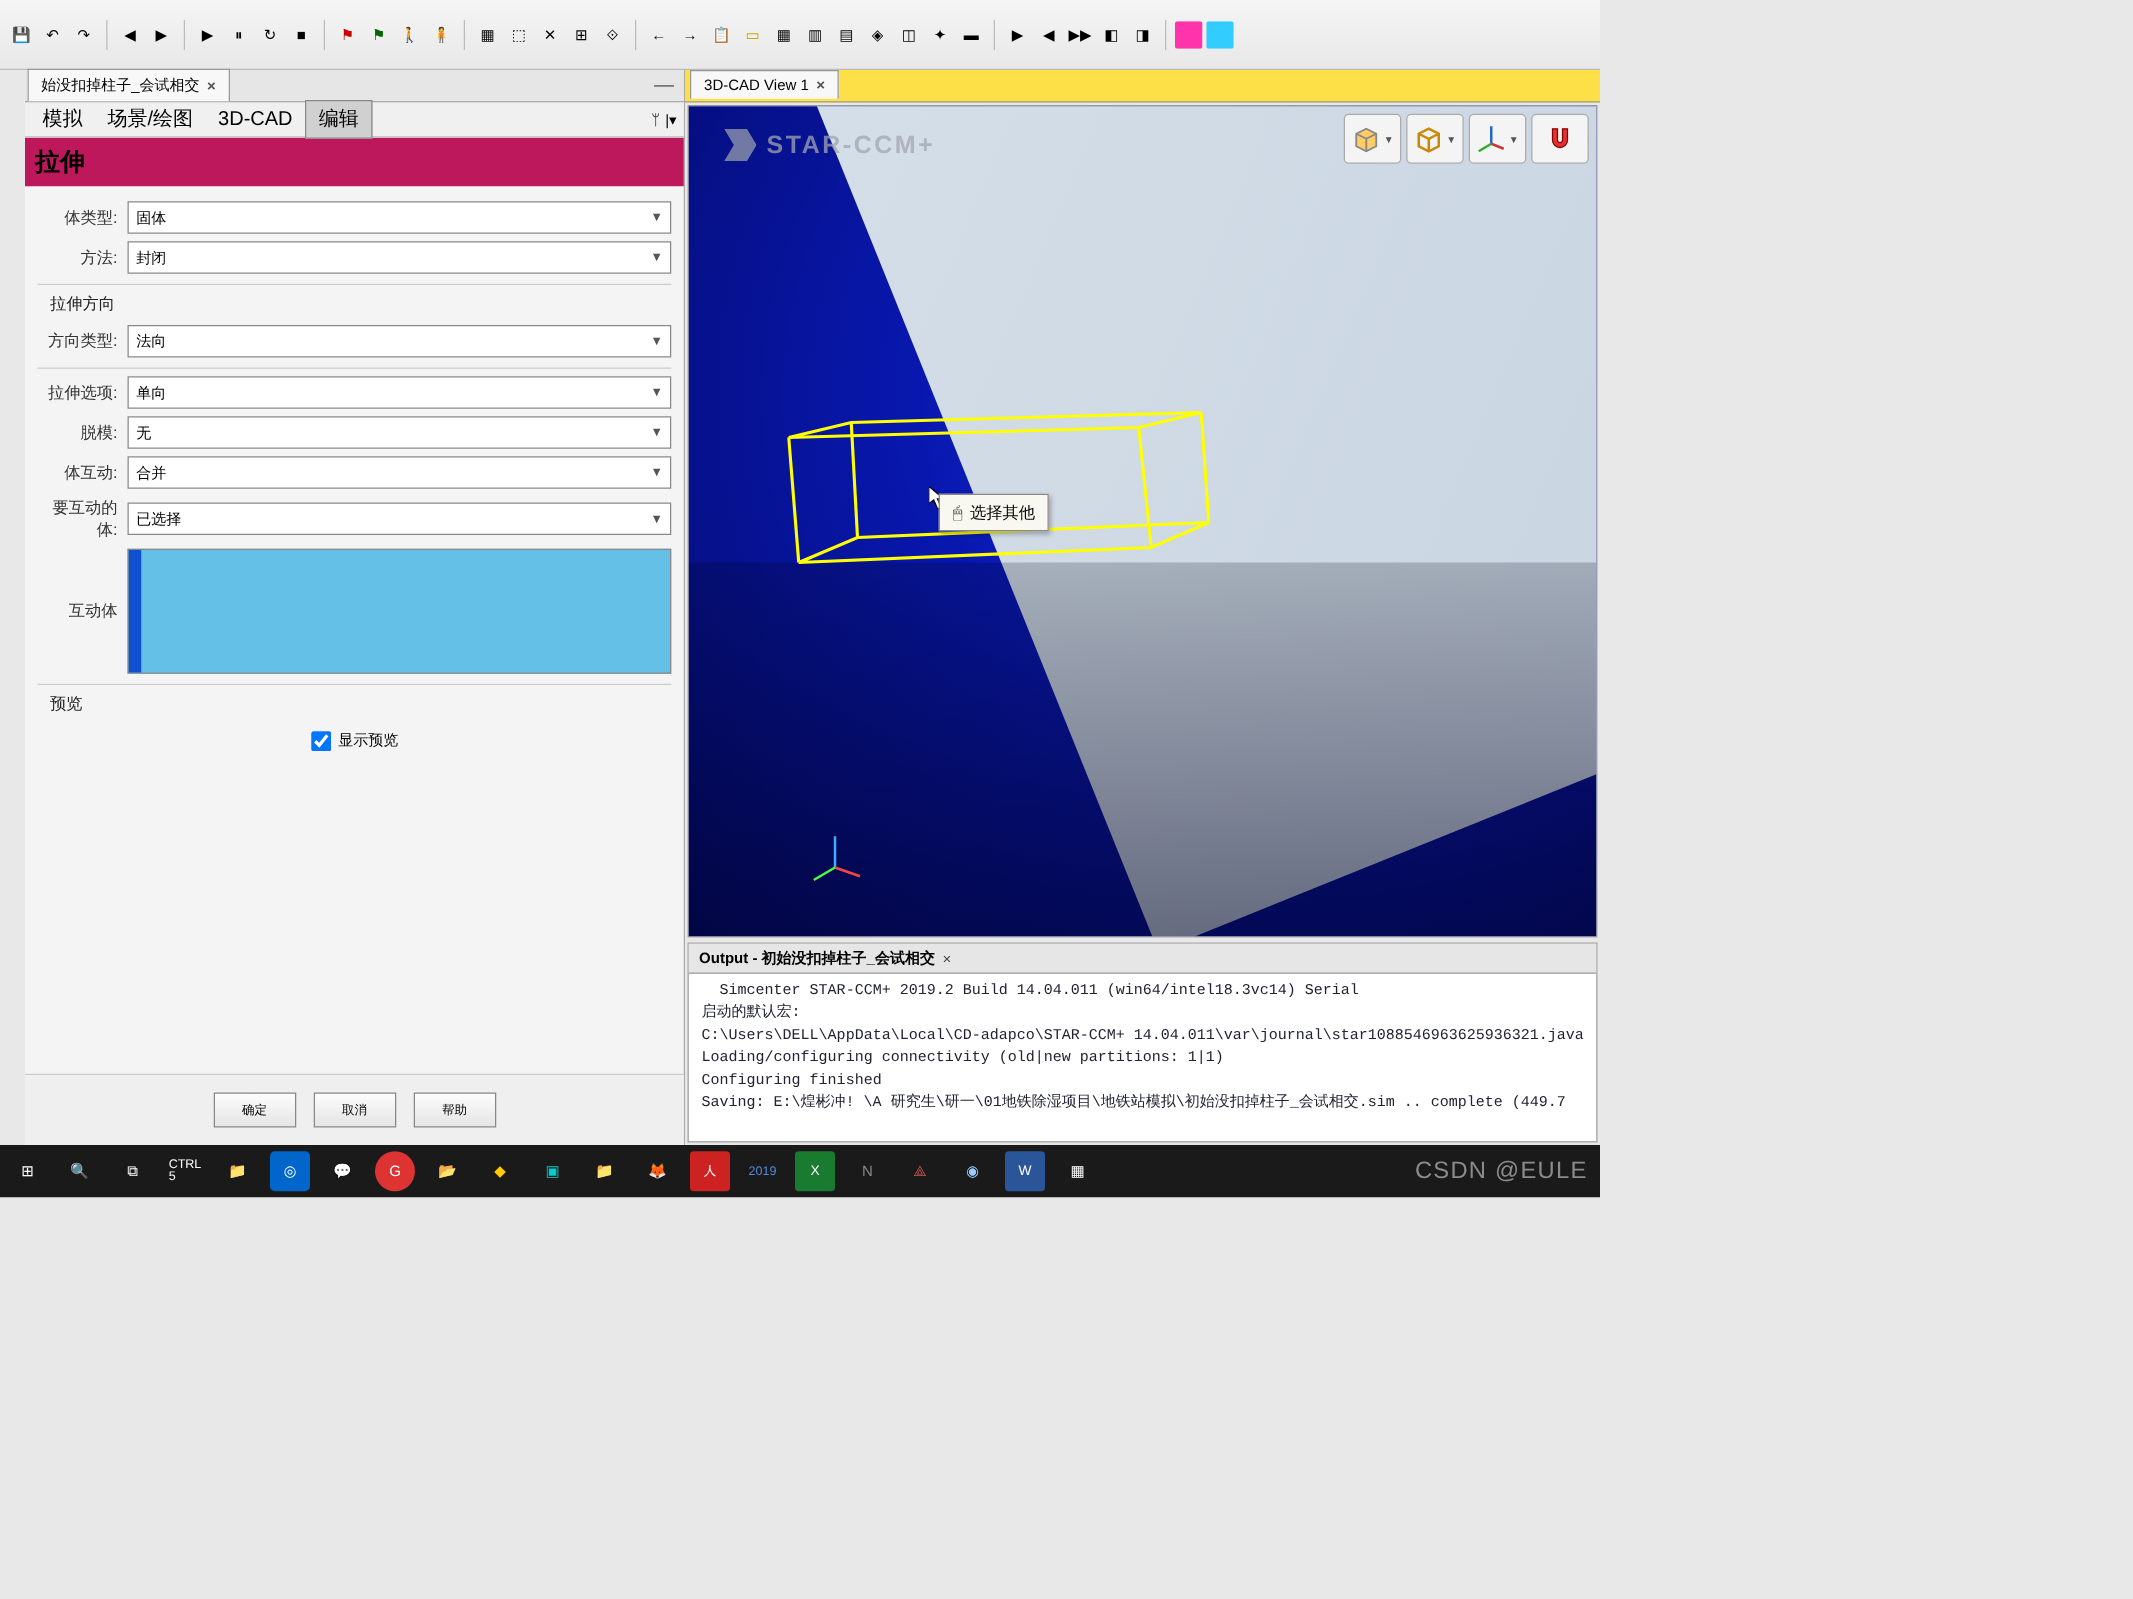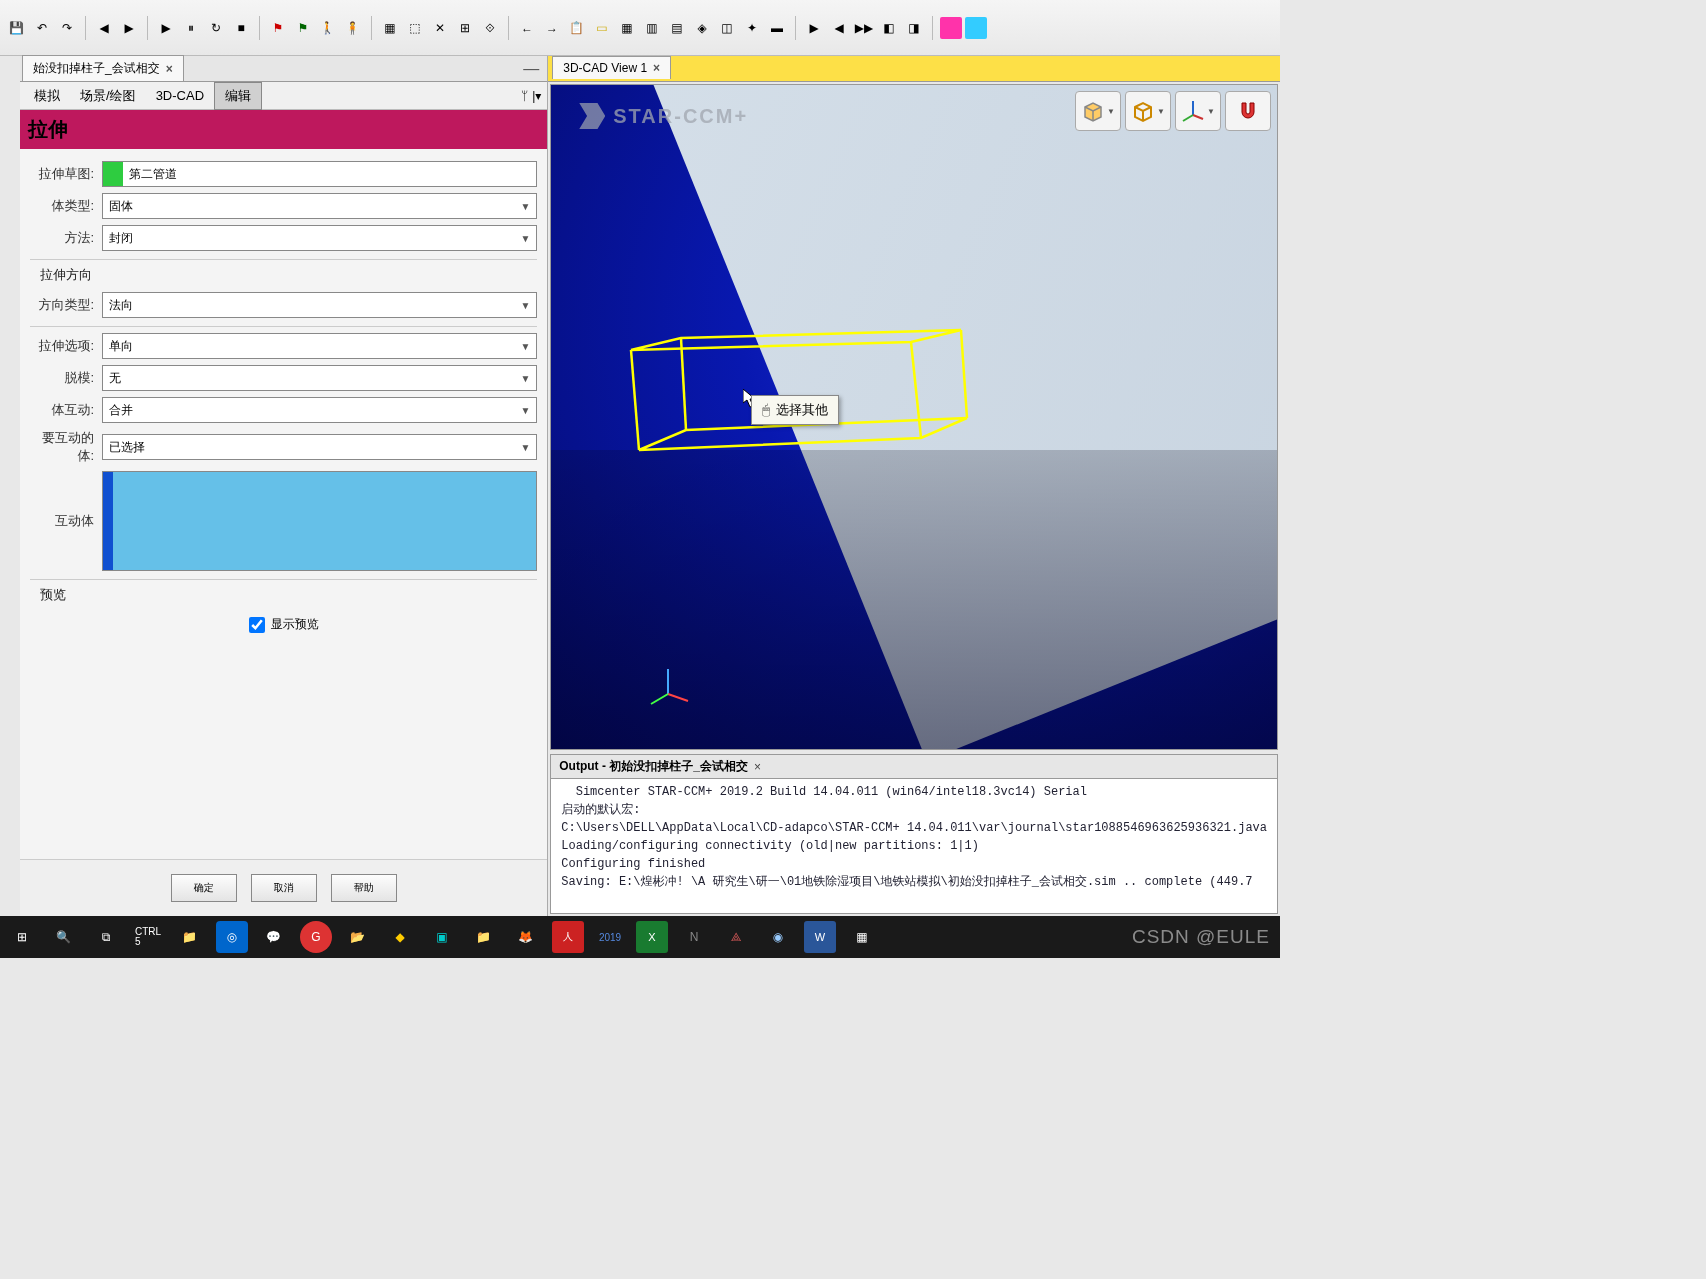--- a/index.html
+++ b/index.html
@@ -16,21 +16,21 @@
     .main { display: flex; height: calc(100% - 56px - 42px); margin-left: 20px; }
     
     
     .left-panel { width: 558px; background: #f4f4f4; border-right: 1px solid #aaa; display: flex; flex-direction: column; }
     .tab-bar { height: 26px; background: #e6e6e6; display: flex; align-items: flex-end; border-bottom: 1px solid #999; padding-left: 2px; position: relative; }
     .tab { padding: 4px 10px; background: #f8f8f8; border: 1px solid #999; border-bottom: none; margin-right: 2px; font-size: 12px; display: flex; align-items: center; gap: 6px; }
     .tab .close-x { cursor: pointer; color: #555; font-weight: bold; }
     .tab-bar .minimize { position: absolute; right: 8px; top: 4px; cursor: pointer; color: #555; font-size: 16px; }
     
     .subtab-bar { height: 28px; background: #f0f0f0; display: flex; align-items: center; border-bottom: 1px solid #bbb; padding-left: 4px; position: relative; }
-    .subtab { padding: 4px 10px; font-size: 13px; cursor: pointer; }
+    .subtab { padding: 4px 10px; font-size: 16px; cursor: pointer; }
     .subtab.active { background: #d0d0d0; border: 1px solid #888; }
     .subtab-bar .tree-icons { position: absolute; right: 6px; display: flex; gap: 4px; }
     
     .section-header { padding: 6px 8px; font-size: 20px; font-weight: bold; background: #be185d; }
     
     .form-area { padding: 6px 10px; }
     .form-row { display: flex; align-items: center; margin: 6px 0; }
     .form-row .lbl { width: 72px; text-align: right; padding-right: 8px; font-size: 13px; color: #333; }
     .form-row .ctrl { flex: 1; }
     .swatch-input { display: flex; align-items: center; border: 1px solid #888; background: #fff; height: 26px; }
@@ -160,27 +160,20 @@
       <div class="subtab active">编辑</div>
       <div class="tree-icons">
         <span>ᛘ</span>
         <span>|▾</span>
       </div>
     </div>
 
     <div class="section-header">拉伸</div>
 
     <div class="form-area">
-      <div class="form-row">
-        <div class="lbl">拉伸草图:</div>
-        <div class="ctrl swatch-input">
-          <div class="swatch"></div>
-          <div class="txt">第二管道</div>
-        </div>
-      </div>
       <div class="form-row">
         <div class="lbl">体类型:</div>
         <div class="ctrl dropdown">
           <span>固体</span>
           <span class="arrow">▼</span>
         </div>
       </div>
       <div class="form-row">
         <div class="lbl">方法:</div>
         <div class="ctrl dropdown">

